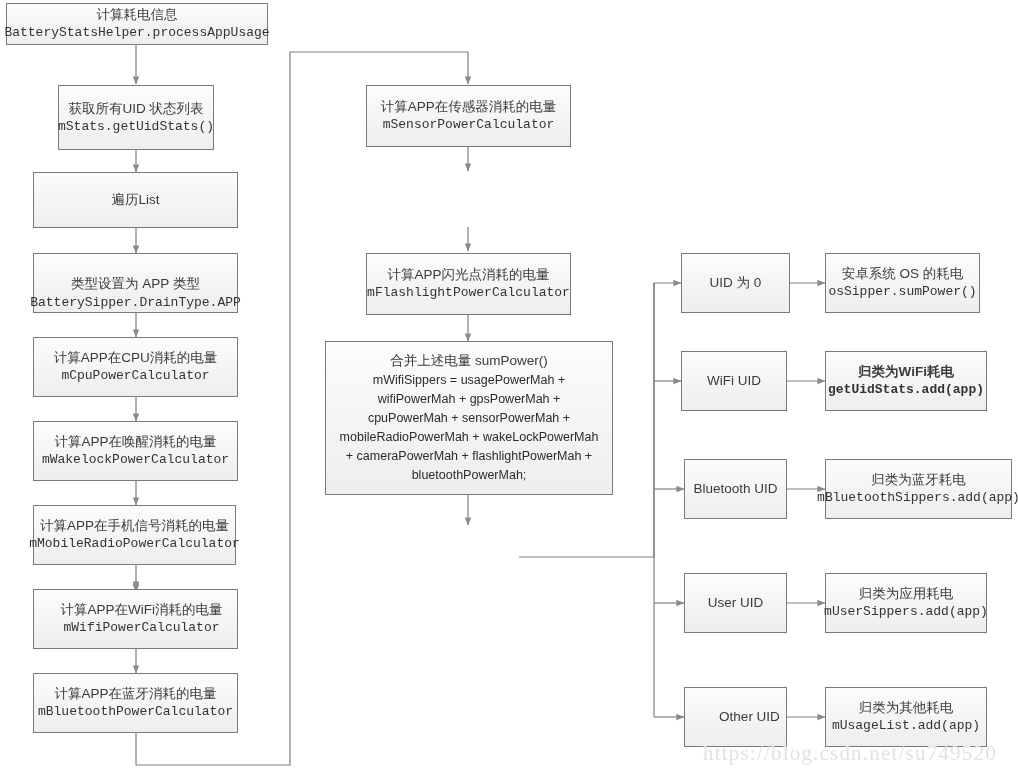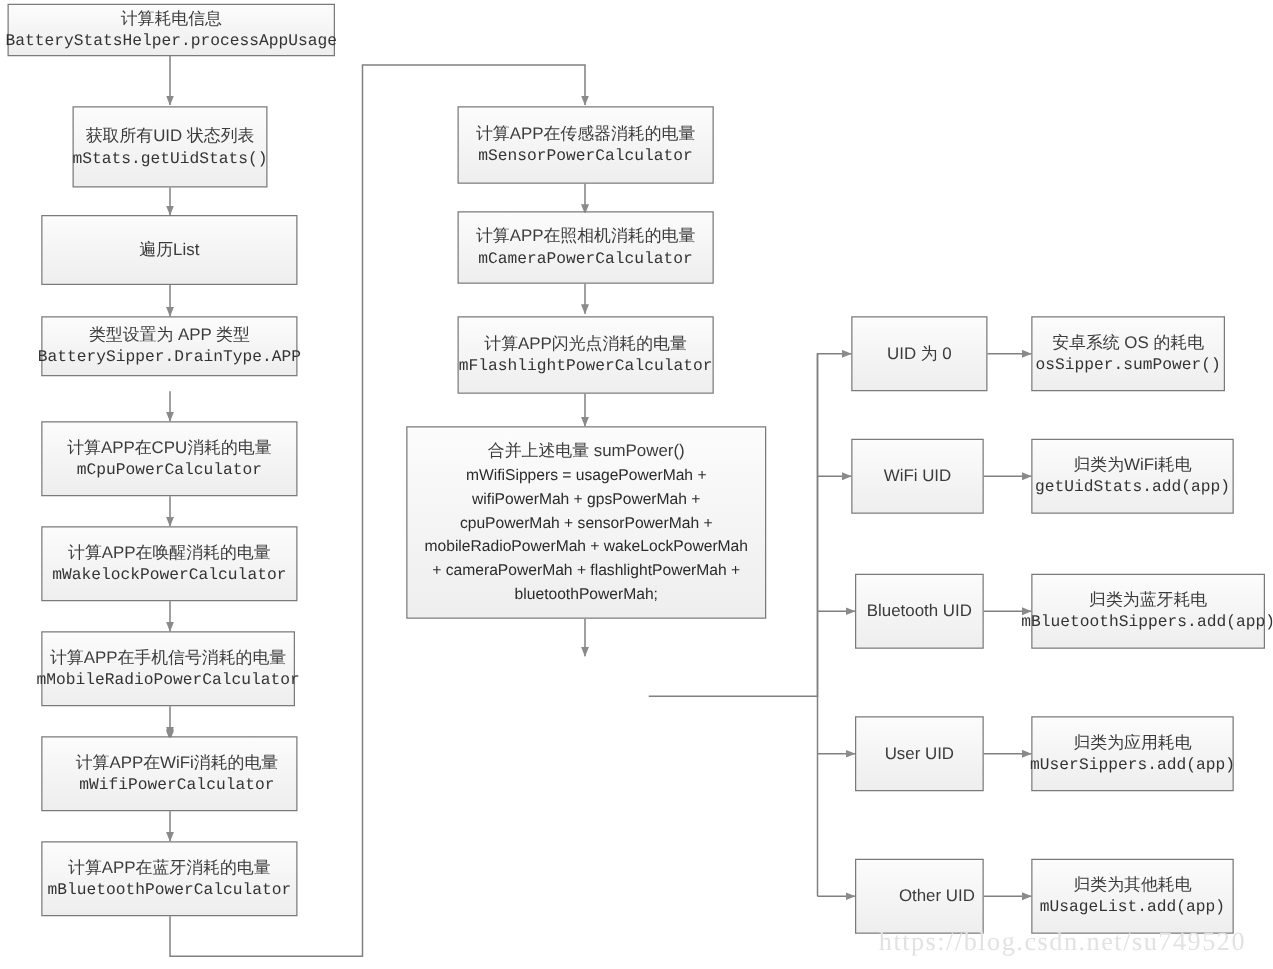--- a/index.html
+++ b/index.html
@@ -78,21 +78,21 @@
 
   <div class="node" style="left:58px;top:85px;width:156px;height:65px;">
     <span class="ln cn">获取所有UID 状态列表</span>
     <span class="ln code">mStats.getUidStats()</span>
   </div>
 
   <div class="node" style="left:33px;top:172px;width:205px;height:56px;">
     <span class="ln cn">遍历List</span>
   </div>
 
-  <div class="node" style="left:33px;top:253px;width:205px;height:48px;">
+  <div class="node" style="left:33px;top:253px;width:205px;height:60px;justify-content:flex-end;">
     <span class="ln cn">类型设置为 APP 类型</span>
     <span class="ln code">BatterySipper.DrainType.APP</span>
   </div>
 
   <div class="node" style="left:33px;top:337px;width:205px;height:60px;">
     <span class="ln cn">计算APP在CPU消耗的电量</span>
     <span class="ln code">mCpuPowerCalculator</span>
   </div>
 
   <div class="node" style="left:33px;top:421px;width:205px;height:60px;">
@@ -113,24 +113,20 @@
   <div class="node" style="left:33px;top:673px;width:205px;height:60px;">
     <span class="ln cn">计算APP在蓝牙消耗的电量</span>
     <span class="ln code">mBluetoothPowerCalculator</span>
   </div>
 
   <div class="node" style="left:366px;top:85px;width:205px;height:62px;">
     <span class="ln cn">计算APP在传感器消耗的电量</span>
     <span class="ln code">mSensorPowerCalculator</span>
   </div>
 
-  <div class="node" style="left:366px;top:169px;width:205px;height:58px;">
-    <span class="ln cn">计算APP在照相机消耗的电量</span>
-    <span class="ln code">mCameraPowerCalculator</span>
-  </div>
 
   <div class="node" style="left:366px;top:253px;width:205px;height:62px;">
     <span class="ln cn">计算APP闪光点消耗的电量</span>
     <span class="ln code">mFlashlightPowerCalculator</span>
   </div>
 
   <div class="node formula" style="left:325px;top:341px;width:288px;height:154px;">
     <span class="ln cn">合并上述电量 sumPower()</span>
     <span class="ln">mWifiSippers = usagePowerMah +</span>
     <span class="ln">wifiPowerMah + gpsPowerMah +</span>
@@ -154,21 +150,21 @@
     <span class="ln cn">User UID</span>
   </div>
   <div class="node" style="left:684px;top:687px;width:103px;height:60px;padding-left:28px;">
     <span class="ln cn">Other UID</span>
   </div>
 
   <div class="node" style="left:825px;top:253px;width:155px;height:60px;">
     <span class="ln cn">安卓系统 OS 的耗电</span>
     <span class="ln code">osSipper.sumPower()</span>
   </div>
-  <div class="node" style="left:825px;top:351px;width:162px;height:60px;">
+  <div class="node" style="left:825px;top:351px;width:162px;height:60px;font-weight:bold;">
     <span class="ln cn">归类为WiFi耗电</span>
     <span class="ln code">getUidStats.add(app)</span>
   </div>
   <div class="node" style="left:825px;top:459px;width:187px;height:60px;">
     <span class="ln cn">归类为蓝牙耗电</span>
     <span class="ln code">mBluetoothSippers.add(app)</span>
   </div>
   <div class="node" style="left:825px;top:573px;width:162px;height:60px;">
     <span class="ln cn">归类为应用耗电</span>
     <span class="ln code">mUserSippers.add(app)</span>

